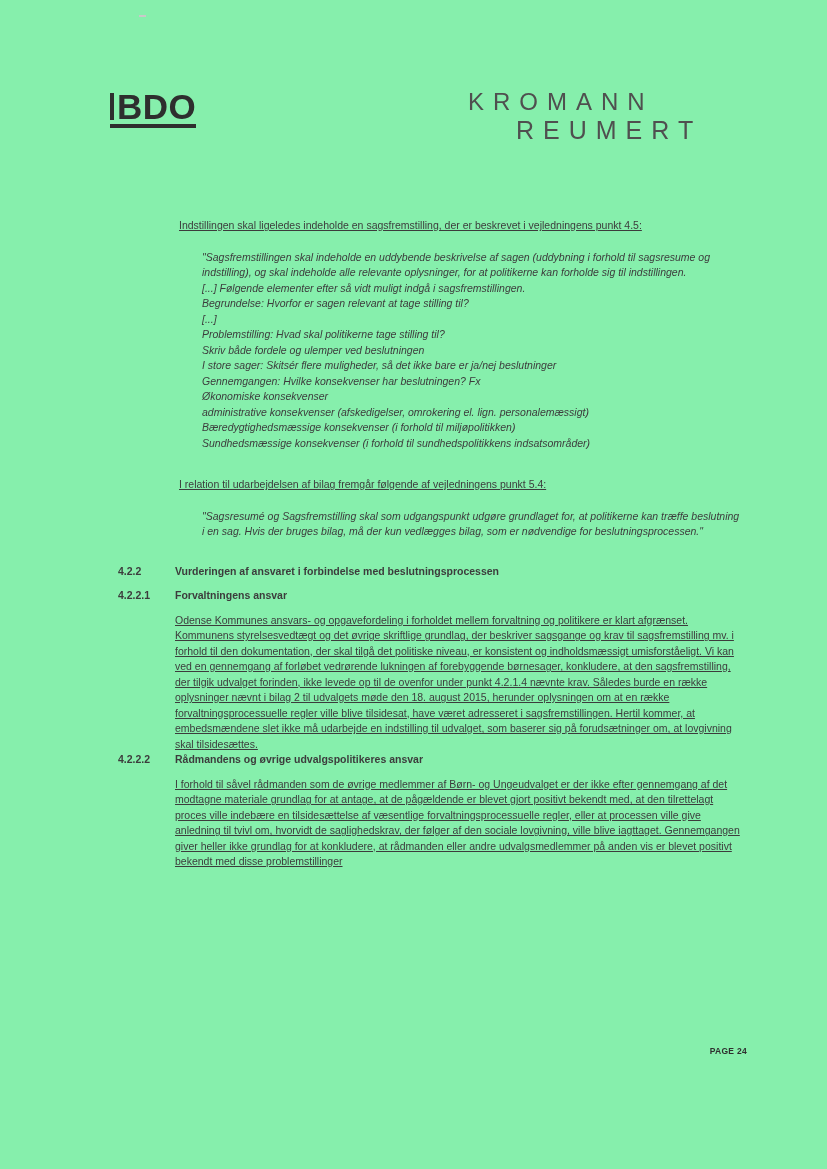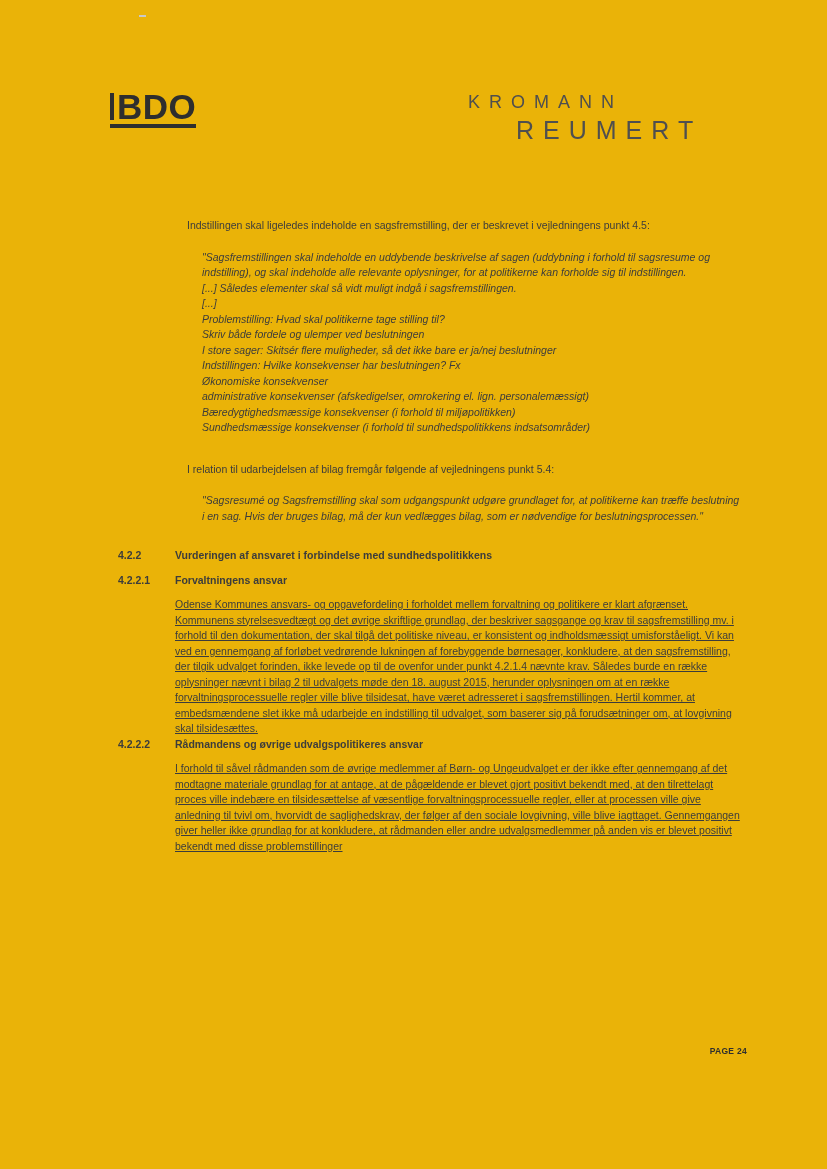--- a/index.html
+++ b/index.html
@@ -2,21 +2,21 @@
 <html><head>
 <meta charset="utf-8">
 <style>
   html, body { margin: 0; padding: 0; }
   body { background: #ffffff; font-family: "Liberation Sans", sans-serif; }
 
   .page {
     position: relative;
     width: 827px;
     height: 1169px;
-    background: #eab308;
+    background: #86efac;
     overflow: hidden;
     color: #3c3c3c;
   }
 
   .scan-artifact {
     position: absolute;
     left: 139px;
     top: 15px;
     width: 7px;
     height: 2px;
@@ -38,21 +38,21 @@
     font-size: 35px;
     line-height: 33px;
     font-weight: bold;
     color: #2e2e2e;
     letter-spacing: 0.5px;
   }
 
   
   .kromann { position: absolute; left: 468px; top: 88px; color: #4f4f4f; }
   .kromann .line1 {
-    font-size: 18px;
+    font-size: 24px;
     letter-spacing: 9px;
     line-height: 28px;
     font-weight: 400;
   }
   .kromann .line2 {
     font-size: 25px;
     letter-spacing: 9px;
     line-height: 28px;
     font-weight: 400;
     margin-left: 48px;
@@ -62,21 +62,21 @@
   .doc-body {
     position: absolute;
     left: 175px;
     top: 218px;
     width: 572px;
     font-size: 10.5px;
     line-height: 15.5px;
     color: #3c3c3c;
   }
 
-  .para { margin: 0 0 14px 12px; }
+  .para { margin: 0 0 14px 4px; text-decoration: underline; }
 
   .quote-block {
     margin: 16px 0 24px 27px;
     width: 540px;
     font-style: italic;
   }
   .quote-line { margin: 0; }
   .quote-line strong { font-weight: normal; }
 
   .section { position: relative; }
@@ -120,42 +120,43 @@
     <div class="line1">KROMANN</div>
     <div class="line2">REUMERT</div>
   </div>
 
   <div class="doc-body">
 
     <p class="para">Indstillingen skal ligeledes indeholde en sagsfremstilling, der er beskrevet i vejledningens punkt 4.5:</p>
 
     <div class="quote-block">
         <div class="quote-line">"Sagsfremstillingen skal indeholde en uddybende beskrivelse af sagen (uddybning i forhold til sagsresume og indstilling), og skal indeholde alle relevante oplysninger, for at politikerne kan forholde sig til indstillingen.</div>
-        <div class="quote-line">[...] Således elementer skal så vidt muligt indgå i sagsfremstillingen.</div>
+        <div class="quote-line">[...] Følgende elementer efter så vidt muligt indgå i sagsfremstillingen.</div>
+        <div class="quote-line">Begrundelse: Hvorfor er sagen relevant at tage stilling til?</div>
         <div class="quote-line">[...]</div>
         <div class="quote-line"><strong>Problemstilling</strong>: Hvad skal politikerne tage stilling til?</div>
         <div class="quote-line">Skriv både fordele og ulemper ved beslutningen</div>
         <div class="quote-line">I store sager: Skitsér flere muligheder, så det ikke bare er ja/nej beslutninger</div>
-        <div class="quote-line"><strong>Indstillingen</strong>: Hvilke konsekvenser har beslutningen? Fx</div>
+        <div class="quote-line"><strong>Gennemgangen</strong>: Hvilke konsekvenser har beslutningen? Fx</div>
         <div class="quote-line">Økonomiske konsekvenser</div>
         <div class="quote-line">administrative konsekvenser (afskedigelser, omrokering el. lign. personalemæssigt)</div>
         <div class="quote-line">Bæredygtighedsmæssige konsekvenser (i forhold til miljøpolitikken)</div>
         <div class="quote-line">Sundhedsmæssige konsekvenser (i forhold til sundhedspolitikkens indsatsområder)</div>
       </div>
 
     <p class="para intro2">I relation til udarbejdelsen af bilag fremgår følgende af vejledningens punkt 5.4:</p>
 
     <div class="quote-block">
       <div class="quote-line">"Sagsresumé og Sagsfremstilling skal som udgangspunkt udgøre grundlaget for, at politikerne kan træffe beslutning i en sag. Hvis der bruges bilag, må der kun vedlægges bilag, som er nødvendige for beslutningsprocessen."</div>
     </div>
 
     <div class="section">
       <div class="section-head">
         <span class="section-number">4.2.2</span>
-        <span>Vurderingen af ansvaret i forbindelse med sundhedspolitikkens</span>
+        <span>Vurderingen af ansvaret i forbindelse med beslutningsprocessen</span>
       </div>
     </div>
 
     <div class="section">
       <div class="section-head">
         <span class="section-number">4.2.2.1</span>
         <span>Forvaltningens ansvar</span>
       </div>
       <p class="section-body">Odense Kommunes ansvars- og opgavefordeling i forholdet mellem forvaltning og politikere er klart afgrænset. Kommunens styrelsesvedtægt og det øvrige skriftlige grundlag, der beskriver sagsgange og krav til sagsfremstilling mv. i forhold til den dokumentation, der skal tilgå det politiske niveau, er konsistent og indholdsmæssigt umisforståeligt. Vi kan ved en gennemgang af forløbet vedrørende lukningen af forebyggende børnesager, konkludere, at den sagsfremstilling, der tilgik udvalget forinden, ikke levede op til de ovenfor under punkt 4.2.1.4 nævnte krav. Således burde en række oplysninger nævnt i bilag 2 til udvalgets møde den 18. august 2015, herunder oplysningen om at en række forvaltningsprocessuelle regler ville blive tilsidesat, have været adresseret i sagsfremstillingen. Hertil kommer, at embedsmændene slet ikke må udarbejde en indstilling til udvalget, som baserer sig på forudsætninger om, at lovgivning skal tilsidesættes.</p>
     </div>

